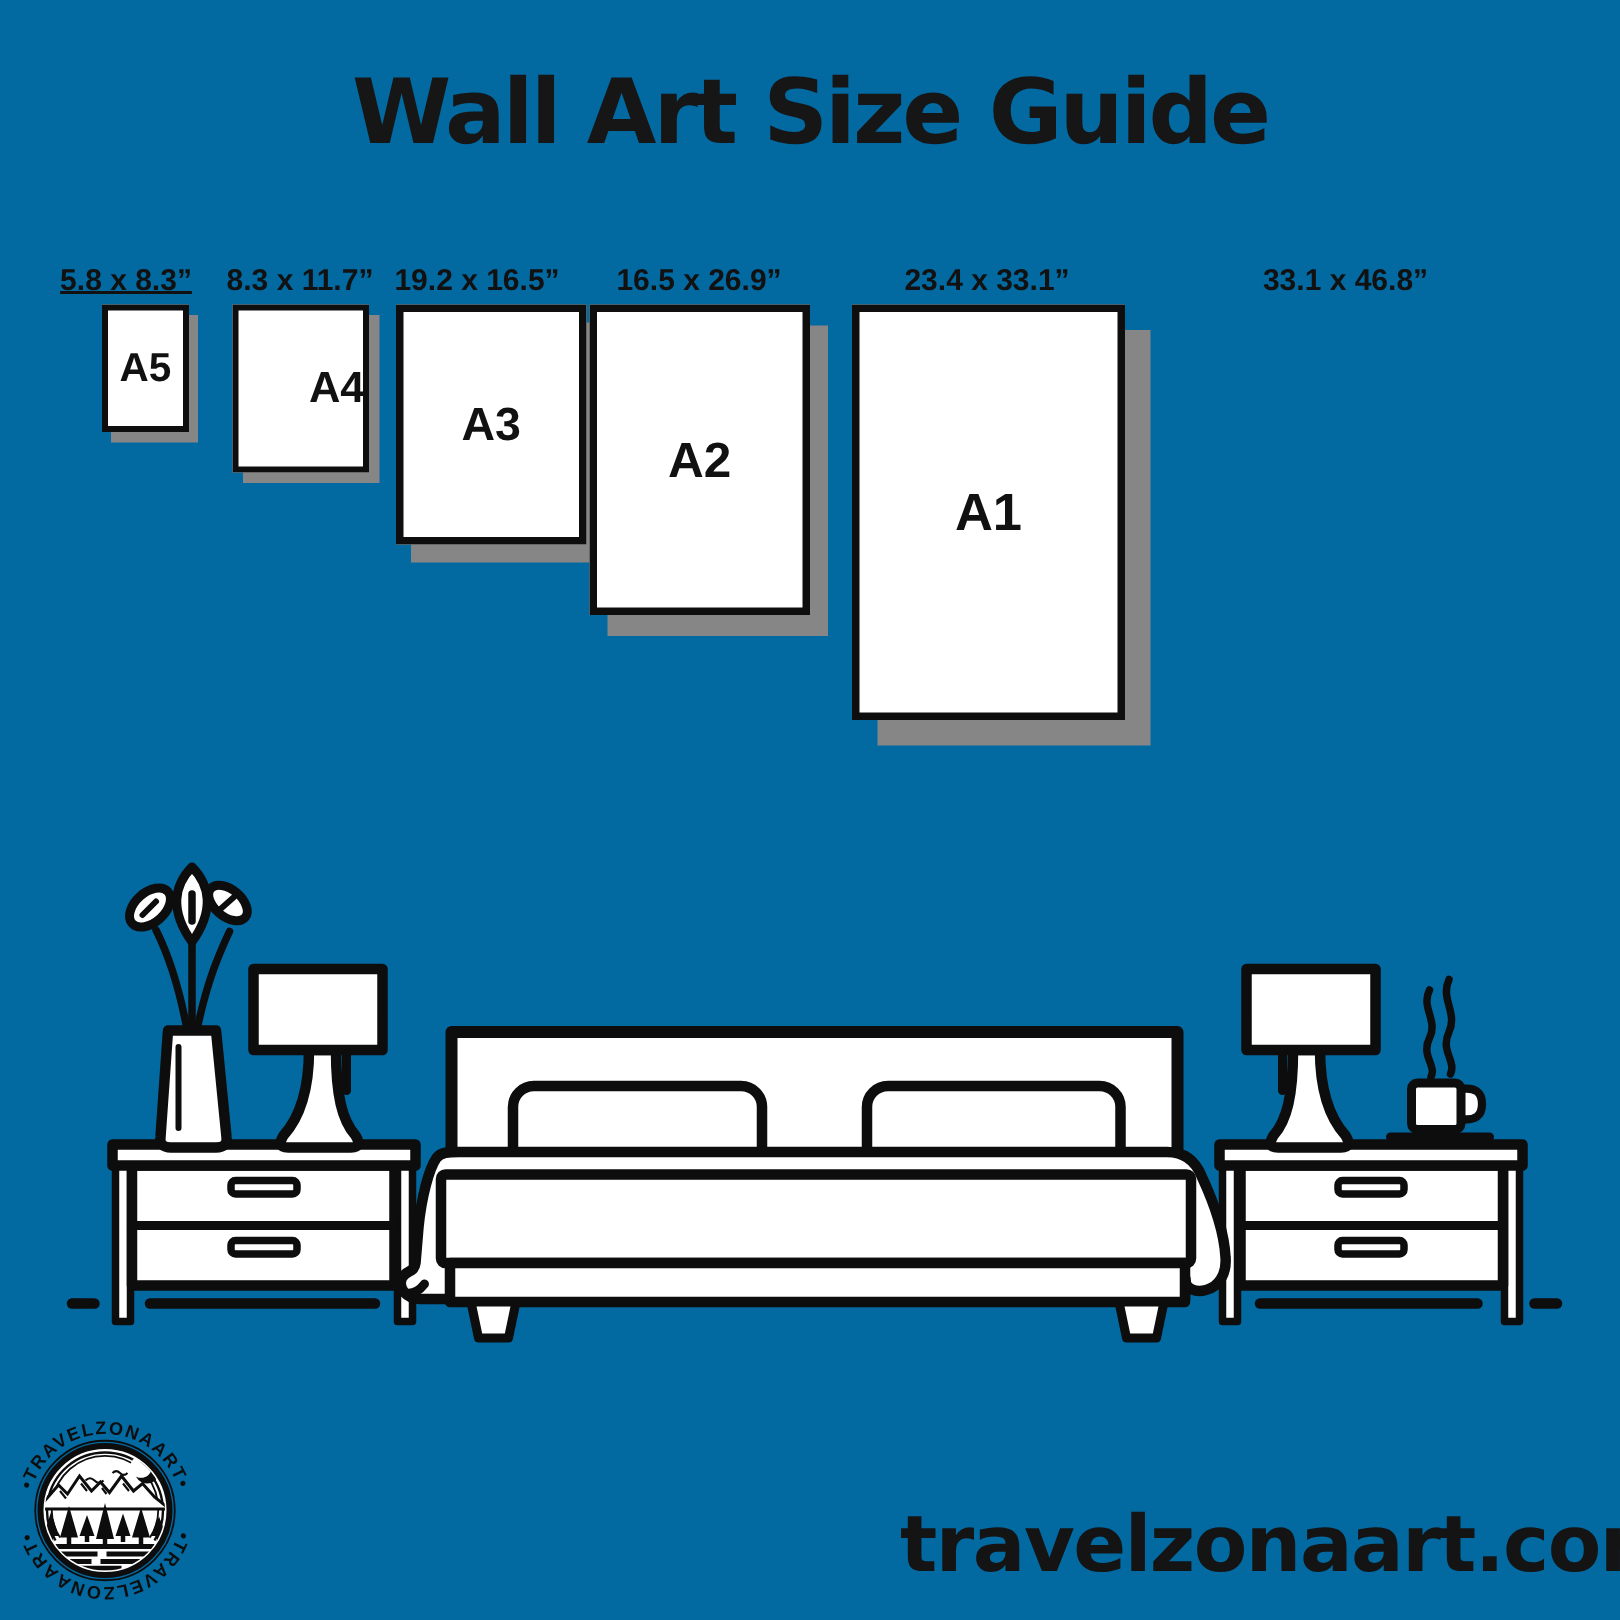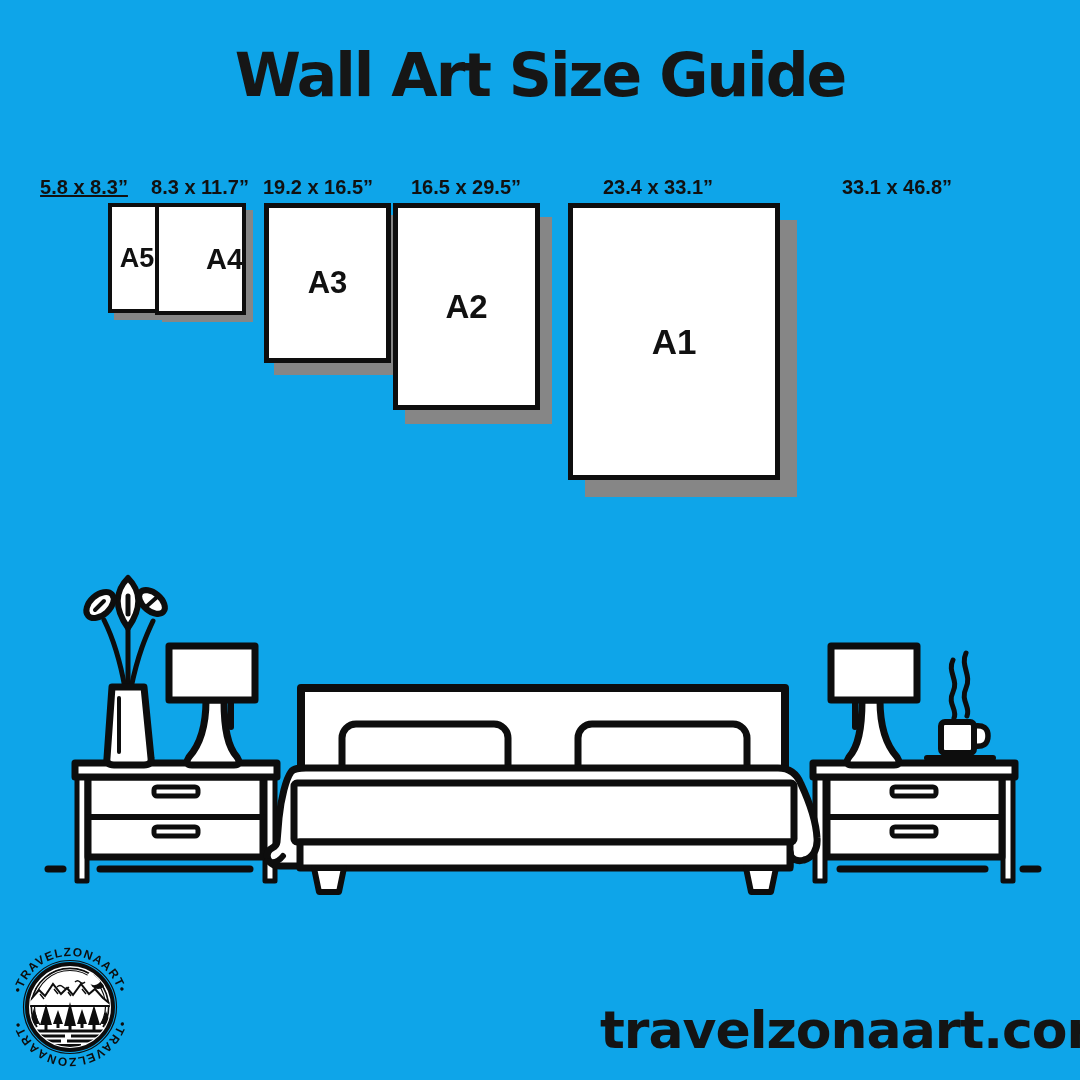--- a/index.html
+++ b/index.html
@@ -1,35 +1,35 @@
 <!DOCTYPE html>
 <html><head>
 <meta charset="utf-8">
 <style>
   html,body{margin:0;padding:0;background:#ffffff;}
-  .canvas{position:relative;width:1080px;height:1080px;background:#0ea5e9;overflow:hidden;
+  .canvas{position:relative;width:1080px;height:1080px;background:#0369a1;overflow:hidden;
           font-family:"Liberation Sans",sans-serif;color:#141414;}
   .title{position:absolute;left:50%;top:40px;transform:translateX(-50%);
          font-family:"DejaVu Sans","Liberation Sans",sans-serif;
          font-size:60px;font-weight:800;letter-spacing:-2px;color:#161616;white-space:nowrap;}
   
   .frame{position:absolute;box-sizing:border-box;background:#ffffff;border:4px solid #0e0e0e;
          display:flex;align-items:center;justify-content:center;}
   .fletter{font-weight:bold;color:#111;}
   .dim{position:absolute;transform:translateX(-50%);font-size:20px;font-weight:bold;
        white-space:nowrap;color:#111;top:176px;}
-  .f-a5{left:68px;top:203px;width:58px;height:110px;box-shadow:6px 7px 0 0 #868686;margin-left:40px;}
+  .f-a5{left:68px;top:203px;width:58px;height:85px;box-shadow:6px 7px 0 0 #868686;}
   .f-a5 .fletter{font-size:27px;}
   .f-a4{left:155px;top:203px;width:91px;height:112px;box-shadow:7px 7px 0 0 #868686;padding-left:48px;}
   .f-a4 .fletter{font-size:29px;}
   .f-a3{left:264px;top:203px;width:127px;height:160px;border-width:5px;box-shadow:10px 12px 0 0 #868686;}
   .f-a3 .fletter{font-size:31px;}
   .f-a2{left:393px;top:203px;width:147px;height:207px;border-width:5px;box-shadow:12px 14px 0 0 #868686;justify-content:center;}
   .f-a2 .fletter{font-size:33px;}
-  .f-a1{left:568px;top:203px;width:212px;height:277px;border-width:5px;box-shadow:17px 17px 0 0 #868686;}
+  .f-a1{left:568px;top:203px;width:182px;height:277px;border-width:5px;box-shadow:17px 17px 0 0 #868686;}
   .f-a1 .fletter{font-size:35px;}
   .f-a0{left:782px;top:203px;width:231px;height:363px;border-width:6px;box-shadow:20px 24px 0 0 #868686;}
   .f-a0 .fletter{font-size:35px;}
   .d-a5{left:84px;text-decoration:underline;} .d-a4{left:200px;} .d-a3{left:318px;}
   .d-a2{left:466px;} .d-a1{left:658px;} .d-a0{left:897px;}
   .scene{position:absolute;left:35px;top:570px;}
   .logo{position:absolute;left:6px;top:932px;}
   .website{position:absolute;left:600px;top:1000px;
            font-family:"DejaVu Sans","Liberation Sans",sans-serif;
            font-size:52px;font-weight:800;letter-spacing:-1px;color:#141414;white-space:nowrap;}
@@ -39,21 +39,21 @@
 </head>
 <body>
 
 <div class="canvas">
 
   <div class="title">Wall Art Size Guide</div>
 
   <div class="dim d-a5">5.8 x 8.3”</div>
   <div class="dim d-a4">8.3 x 11.7”</div>
   <div class="dim d-a3">19.2 x 16.5”</div>
-  <div class="dim d-a2">16.5 x 29.5”</div>
+  <div class="dim d-a2">16.5 x 26.9”</div>
   <div class="dim d-a1">23.4 x 33.1”</div>
   <div class="dim d-a0">33.1 x 46.8”</div>
 
   <div class="frame f-a5">
     <div class="fletter">A5</div>
   </div>
   <div class="frame f-a4">
     <div class="fletter">A4</div>
   </div>
   <div class="frame f-a3">

